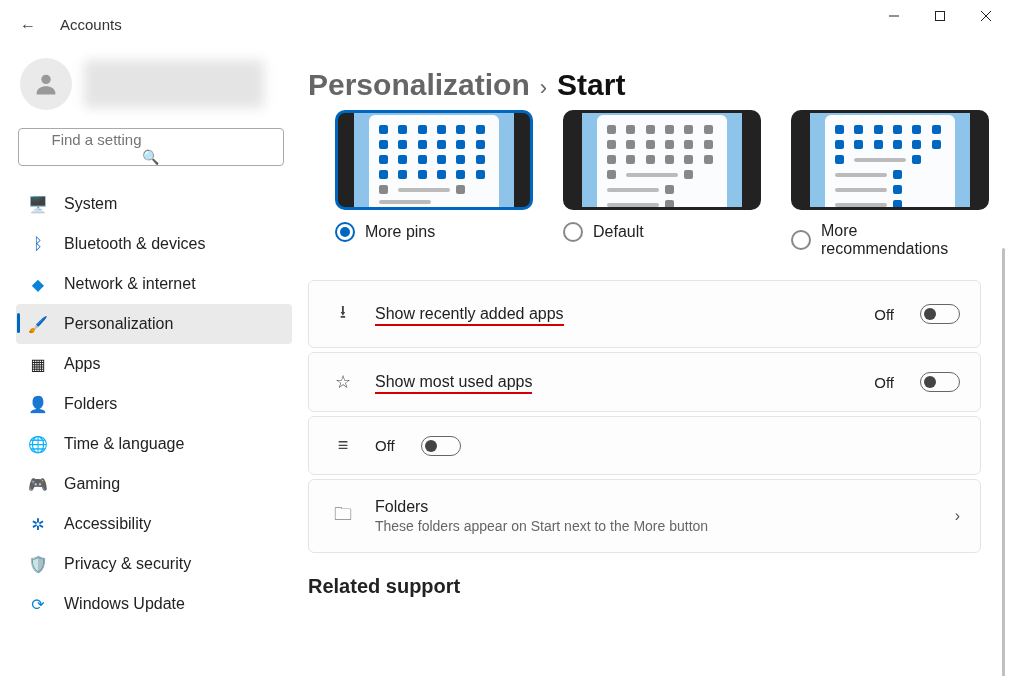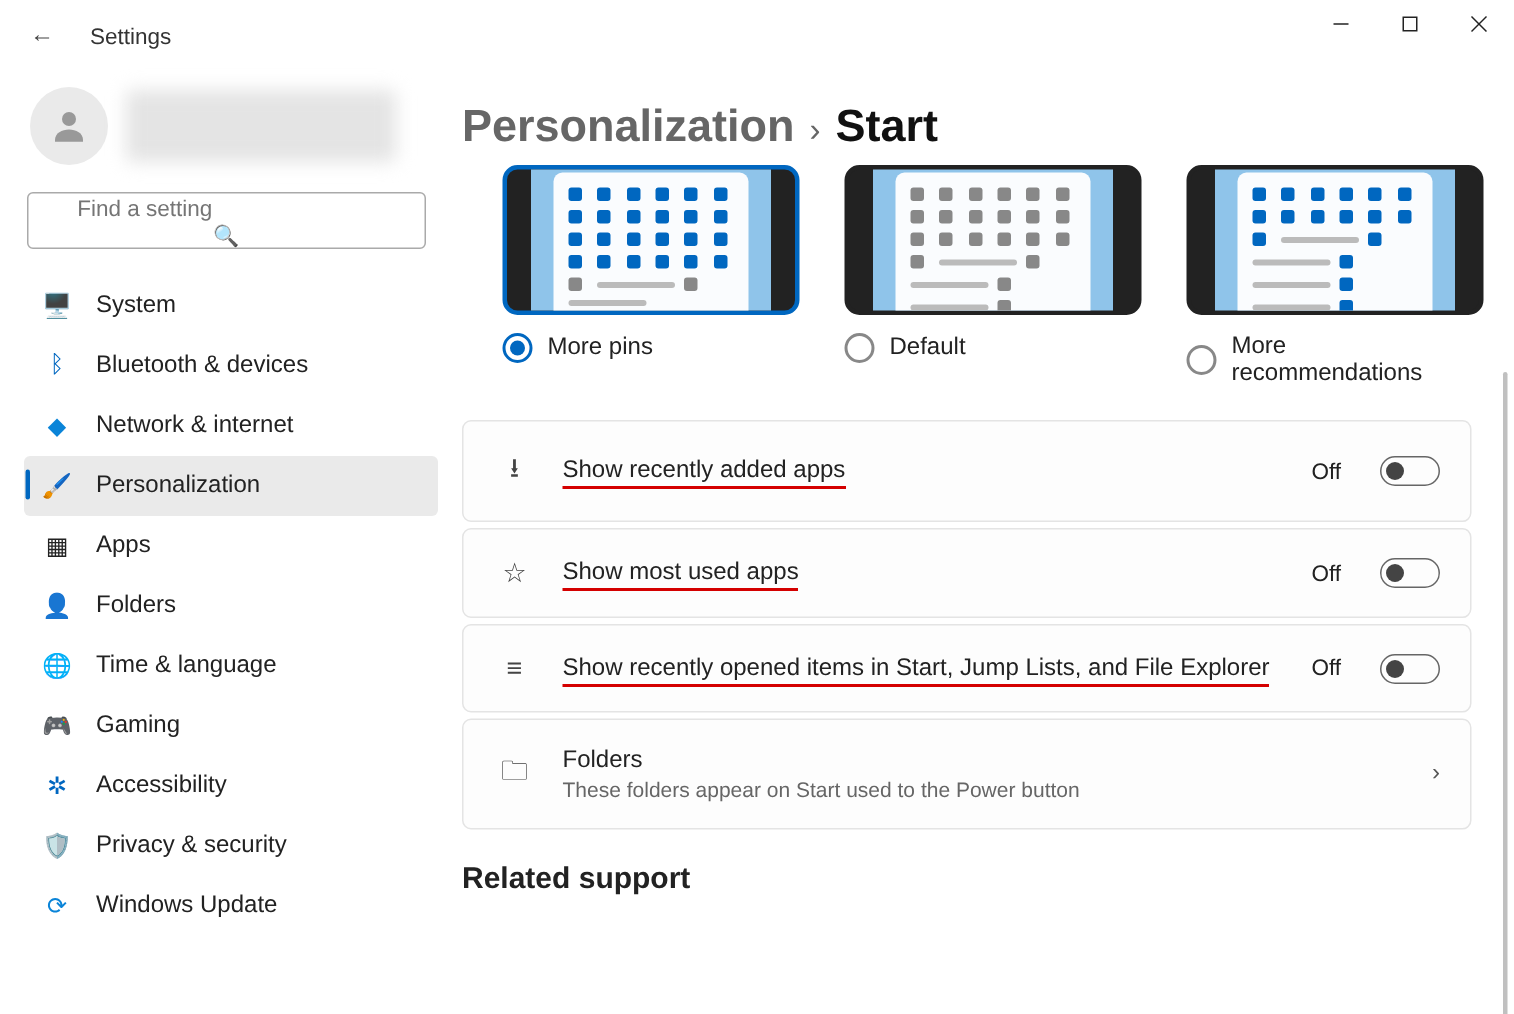--- a/index.html
+++ b/index.html
@@ -65,21 +65,21 @@
 .toggle::after { content: ""; position: absolute; left: 3px; top: 3px; width: 12px; height: 12px; background: #444; border-radius: 50%; }
 .chevron { font-size: 16px; color: #555; margin-left: 12px; }
 
 .related { font-size: 20px; font-weight: 600; margin-top: 22px; color: #222; }
 </style>
 </head>
 <body>
 
 <div class="titlebar">
   <span class="back-arrow">←</span>
-  <span class="app-title">Settings</span>
+  <span class="app-title">Accounts</span>
   <div class="win-controls">
     <div class="win-btn">
         <svg width="12" height="12">
           <line x1="1" y1="6" x2="11" y2="6" stroke="#222" stroke-width="1"></line>
         </svg>
       </div>
     <div class="win-btn">
         <svg width="12" height="12">
           <rect x="1.5" y="1.5" width="9" height="9" fill="none" stroke="#222" stroke-width="1"></rect>
         </svg>
@@ -291,32 +291,31 @@
       <span class="card-icon">☆</span>
       <div class="card-text"><span class="card-title underline">Show most used apps</span></div>
       <div class="toggle-wrap">
         <span class="toggle-label">Off</span>
         <span class="toggle"></span>
       </div>
     </div>
 
     <div class="setting-card">
       <span class="card-icon">≡</span>
-      <div class="card-text"><span class="card-title"><span class="underline">Show recently opened items in Start, Jump Lists, and File Explorer</span></span></div>
       <div class="toggle-wrap">
         <span class="toggle-label">Off</span>
         <span class="toggle"></span>
       </div>
     </div>
 
     <div class="setting-card">
       <span class="card-icon">🗀</span>
       <div class="card-text">
         <div class="card-title">Folders</div>
-        <div class="card-sub">These folders appear on Start used to the Power button</div>
+        <div class="card-sub">These folders appear on Start next to the More button</div>
       </div>
       <span class="chevron">›</span>
     </div>
 
     <div class="related">Related support</div>
 
     <div class="scrollbar-track"></div>
   </main>
 </div>
 

